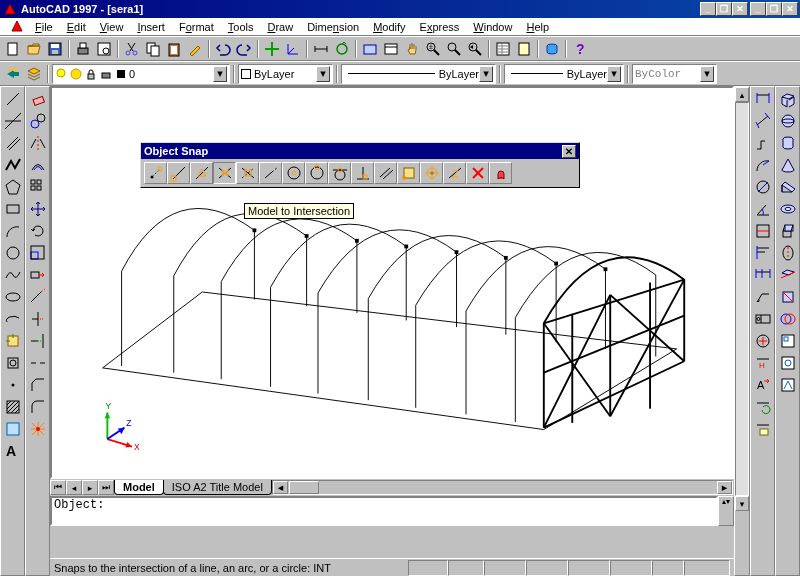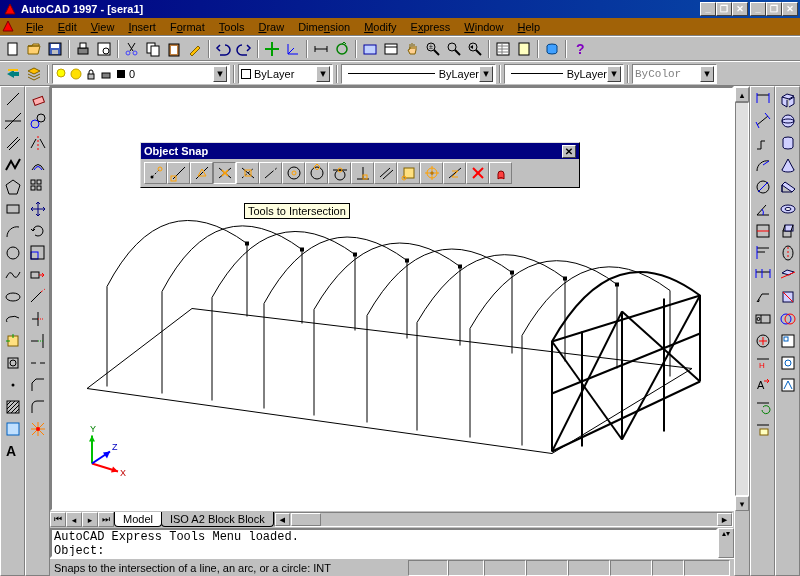--- a/index.html
+++ b/index.html
@@ -2,46 +2,46 @@
 <html><head>
 <meta charset="utf-8">
 <style>
   * { box-sizing: border-box; margin: 0; padding: 0; }
   body { font-family: "MS Sans Serif", Tahoma, sans-serif; font-size: 11px; background: #c0c0c0; width: 800px; height: 576px; overflow: hidden; position: relative; }
   .titlebar { background: linear-gradient(to right, #000080, #0848a8); color: #fff; height: 18px; display: flex; align-items: center; padding: 0 2px; }
   .titlebar .icon { width: 16px; height: 16px; margin-right: 3px; display:inline-flex;align-items:center;justify-content:center;}
   .titlebar .title { font-weight: bold; flex: 1; }
   .winbtns { display: flex; gap: 0px; }
   .winbtn { width: 16px; height: 14px; background: #c0c0c0; border: 1px solid; border-color: #fff #404040 #404040 #fff; font-size: 9px; display:flex;align-items:center;justify-content:center; font-family: Arial; font-weight:bold;}
-  .menubar { background: #a16207; height: 18px; display: flex; align-items: center; padding: 0 1px; border-bottom: 1px solid #808080;}
+  .menubar { background: #ffffff; height: 18px; display: flex; align-items: center; padding: 0 10px; border-bottom: 1px solid #808080;}
   .menubar .icon { width:16px; height:16px; margin-right:2px;}
   .menuitem { padding: 1px 7px; cursor: default; }
   .menuitem u { text-decoration: underline; }
   .toolbar { background: #c0c0c0; height: 25px; display: flex; align-items: center; padding: 2px 3px; gap: 1px; border-top:1px solid #fff; border-bottom:1px solid #808080;}
   .tbtn { width: 20px; height: 20px; border: 1px solid #c0c0c0; display:flex;align-items:center;justify-content:center; position:relative;}
   .tsep { width:2px; height:18px; border-left:1px solid #808080; border-right:1px solid #fff; margin:0 2px;}
   .combo { height: 20px; background: #fff; border: 1px solid; border-color: #808080 #fff #fff #808080; display:flex; align-items:center; padding:0 2px; font-size:11px;}
   .combo .drop { width:14px; height:16px; background:#c0c0c0; border:1px solid; border-color:#fff #404040 #404040 #fff; margin-left:auto; display:flex;align-items:center;justify-content:center;}
   .workarea { position: absolute; top: 86px; left: 0; right: 0; bottom: 0; display:flex;}
   .vtoolbar { width: 25px; background: #c0c0c0; display:flex; flex-direction:column; padding:1px; gap:0px; border:1px solid; border-color:#fff #808080 #808080 #fff;}
   .vtoolbar .tbtn { width:22px; height:22px;}
   .vtoolbars-left { display:flex; }
   .vtoolbars-right { display:flex; }
   .canvas-container { flex:1; display:flex; flex-direction:column; background:#c0c0c0;}
   .canvas { flex:1; background:#fff; border:2px solid; border-color:#808080 #fff #fff #808080; position:relative; overflow:hidden;}
   .rsb { width:16px; background:#c0c0c0; border:1px solid; border-color:#fff #808080 #808080 #fff;}
   .bsb-row { height:17px; display:flex; align-items:center; background:#c0c0c0;}
   .tab { padding:1px 8px; background:#fff; border:1px solid #000; border-top:none; font-size:11px; border-radius:0 0 4px 4px; margin-right:-1px;}
-  .tab.active { font-weight:normal; background:#fff;}
+  .tab.active { font-weight:bold; background:#fff;}
   .tab.inactive { background:#c0c0c0;}
   .navbtn { width:16px;height:15px; background:#c0c0c0; border:1px solid; border-color:#fff #808080 #808080 #fff; display:flex;align-items:center;justify-content:center; font-size:9px;}
   .cmdarea { height:30px; background:#fff; border:2px solid; border-color:#808080 #fff #fff #808080; font-family:"Courier New",monospace; font-size:12px; padding:0 2px; line-height:14px; overflow:hidden;}
   .cmd-row { display:flex; }
   .cmd-row .rsb { width:16px;}
-  .statusbar { height:18px; background:#c0c0c0; border-top:1px solid #fff; padding:2px 4px; font-size:11px; display:flex; align-items:center;}
+  .statusbar { height:18px; background:#c0c0c0; border-top:1px solid #fff; padding:2px 4px; font-size:11px; display:flex; align-items:center;margin-top:32px;}
   .status-cell { border:1px solid; border-color:#808080 #fff #fff #808080; padding:1px 4px; height:16px; display:flex; align-items:center;}
   
   .floatwin { position:absolute; top:142px; left:140px; width:440px; background:#c0c0c0; border:1px solid; border-color:#dfdfdf #000 #000 #dfdfdf; z-index:10;}
   .floatwin .ftitle { background:#000080; color:#fff; height:16px; display:flex; align-items:center; padding:0 3px; font-weight:bold; font-size:11px;gap:19px;}
   .floatwin .ftitle .close { width:14px;height:13px; background:#c0c0c0; border:1px solid; border-color:#fff #404040 #404040 #fff; color:#000; font-size:10px; display:flex;align-items:center;justify-content:center; margin-left:auto; font-weight:bold;}
   .floatwin .ftb { display:flex; padding:3px; gap:0px;}
   .floatwin .ftb .tbtn { width:23px; height:22px; border:1px solid; border-color:#fff #808080 #808080 #fff;}
   .tooltip { position:absolute; top:203px; left:244px; background:#ffffe1; border:1px solid #000; padding:1px 3px; font-size:11px; z-index:11;}
   
   svg { display:block; }
@@ -554,31 +554,30 @@
         </g>
       </svg>
     </div>
 
     <div class="bsb-row">
       <div class="navbtn">⏮</div>
       <div class="navbtn">◂</div>
       <div class="navbtn">▸</div>
       <div class="navbtn">⏭</div>
       <div class="tab active">Model</div>
-      <div class="tab inactive">ISO A2 Block Block</div>
+      <div class="tab inactive">ISO A2 Title Model</div>
       <div class="hscroll">
         <div class="ar" style="left:0">◂</div>
         <div class="thumb" style="left:16px"></div>
         <div class="ar" style="right:0">▸</div>
       </div>
     </div>
 
     <div class="cmd-row">
       <div class="cmdarea" style="flex:1">
-        <div>AutoCAD Express Tools Menu loaded.</div>
         <div>Object:</div>
       </div>
       <div class="rsb" style="display:flex;flex-direction:column;justify-content:space-between;align-items:center;height:30px;font-size:8px;">▴▾</div>
     </div>
 
     <div class="statusbar">
       <span style="flex:1">Snaps to the intersection of a line, an arc, or a circle:  INT</span>
       <div class="status-cell" style="width:40px"></div>
       <div class="status-cell" style="width:36px"></div>
       <div class="status-cell" style="width:42px"></div>
@@ -895,13 +894,13 @@
         </svg>
       </div>
     <div class="tbtn">
         <svg width="18" height="18">
           <path d="M6 15a4 4 0 0 1 6 0 M6 15v-5a3 3 0 0 1 6 0v5" fill="#ff4040" stroke="#800000"></path>
         </svg>
       </div>
   </div>
 </div>
 
-<div class="tooltip">Tools to Intersection</div>
+<div class="tooltip">Model to Intersection</div>
 
 </body></html>

